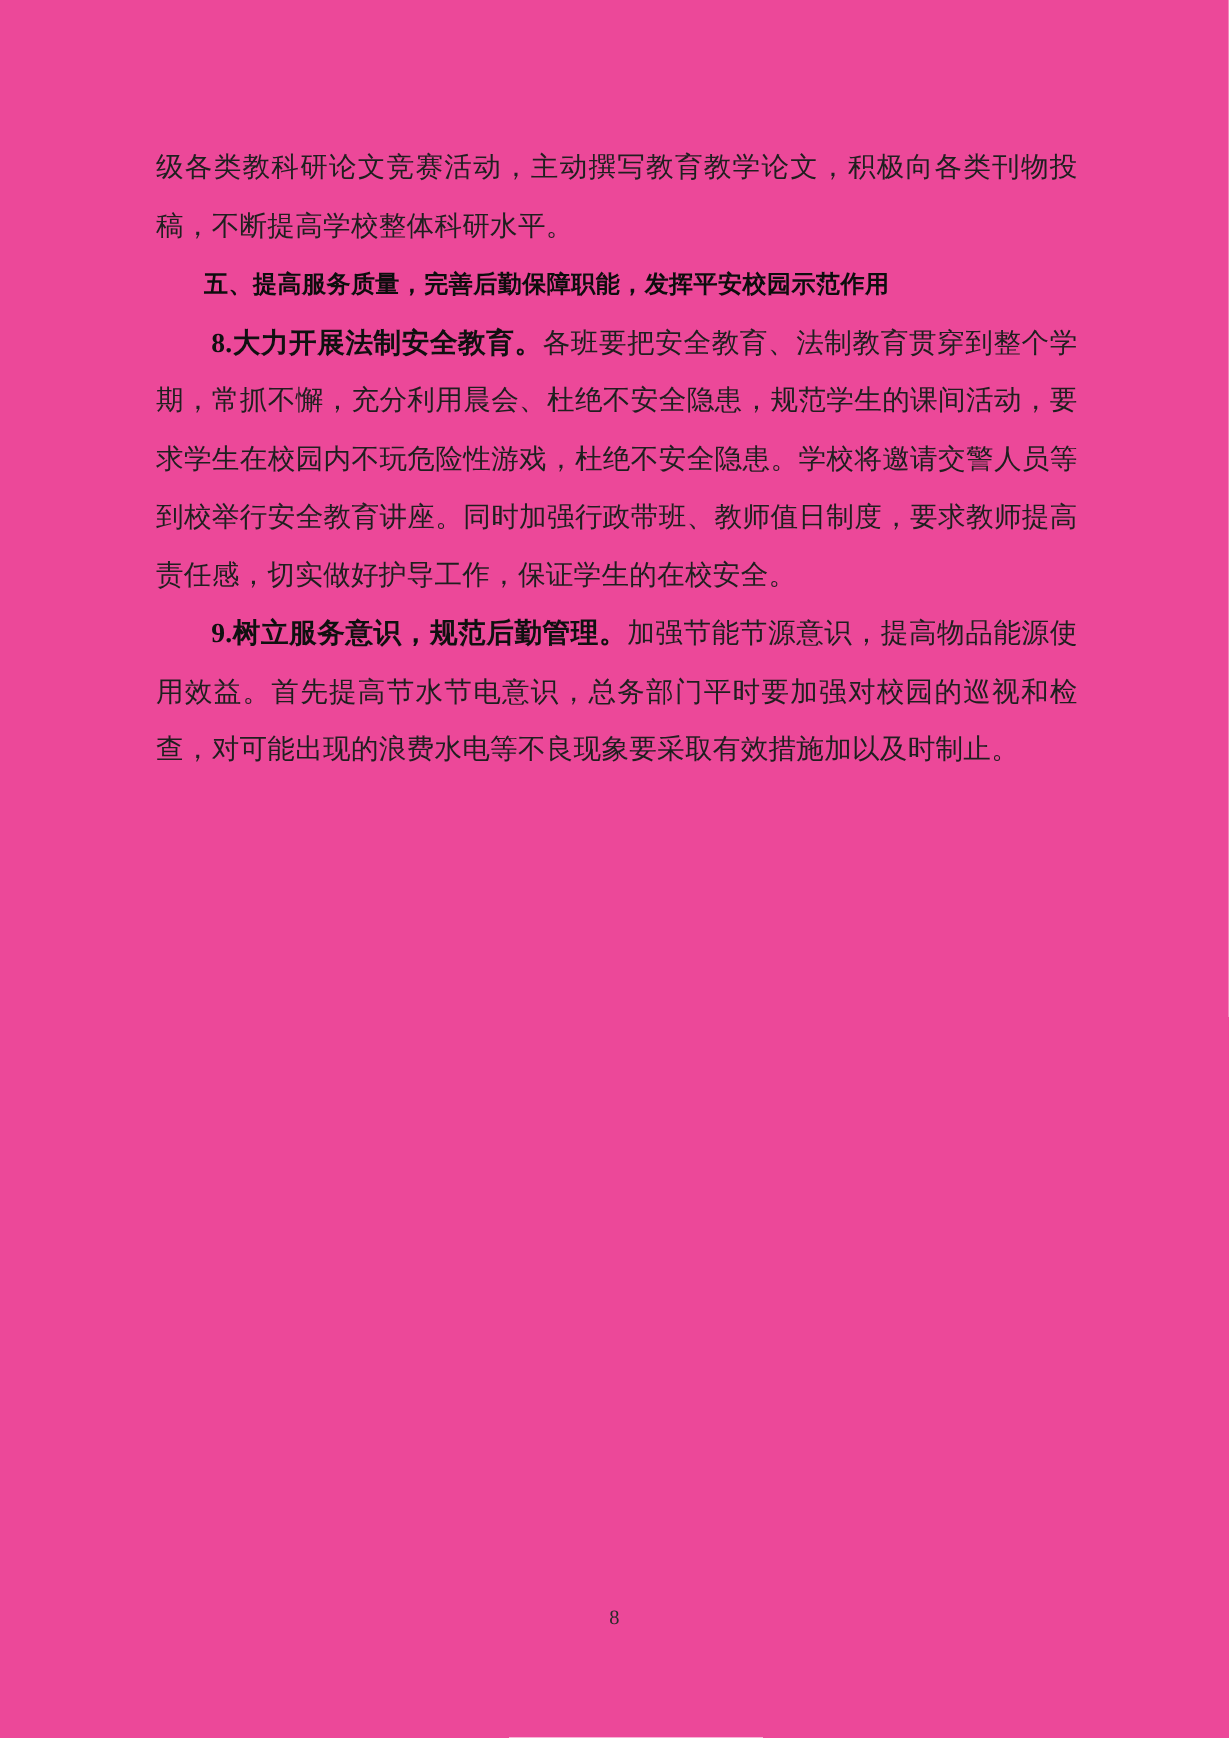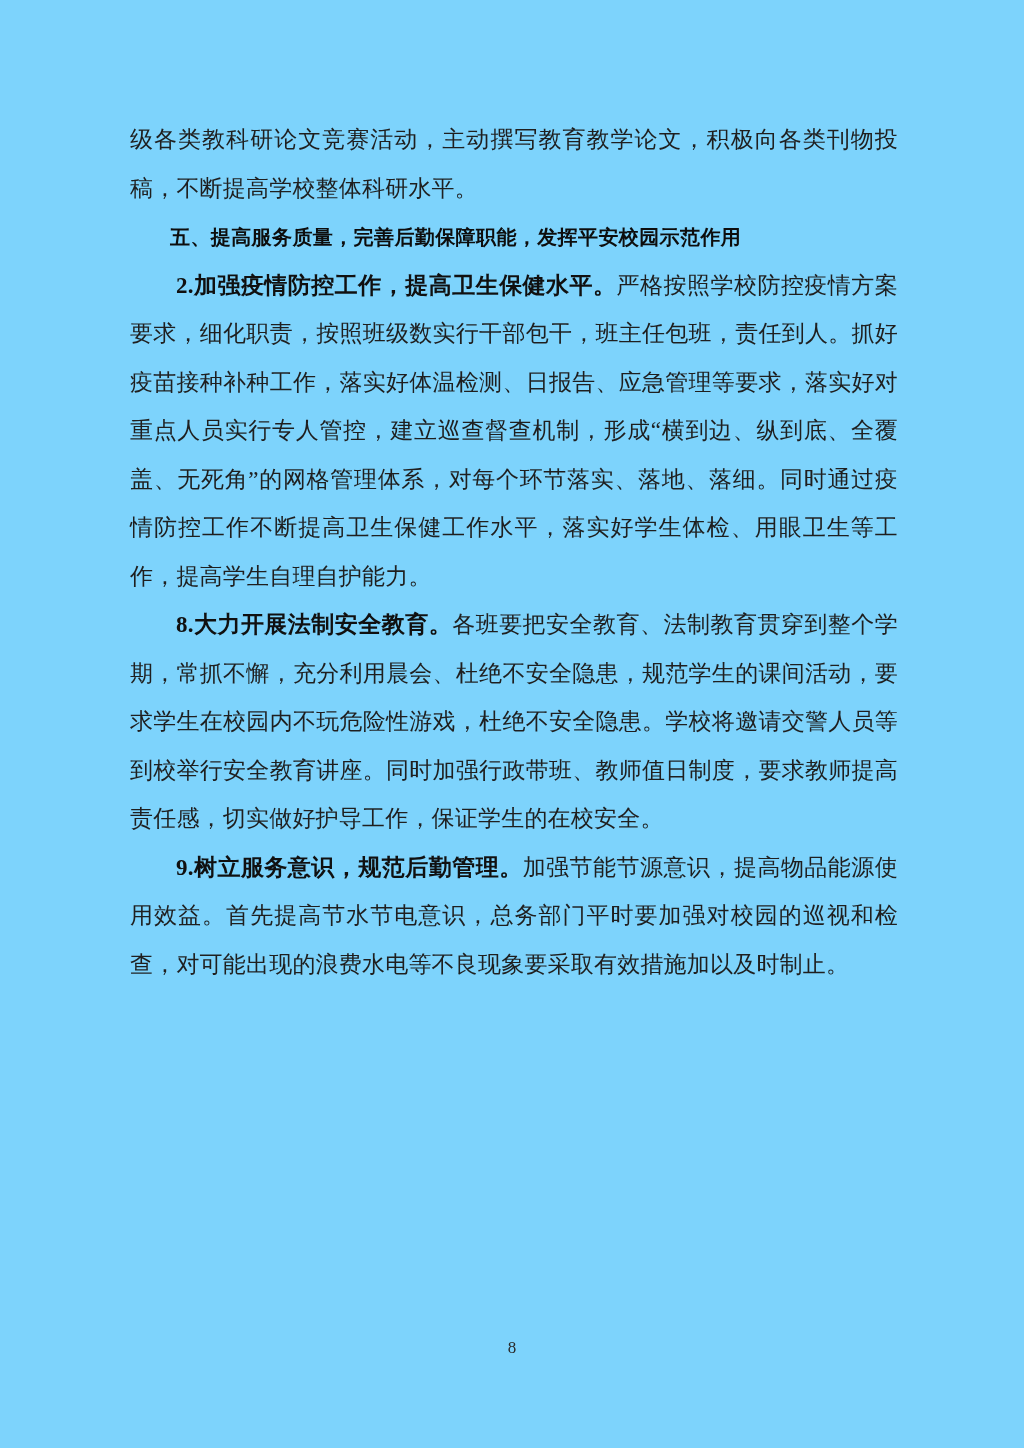--- a/index.html
+++ b/index.html
@@ -4,21 +4,21 @@
 <style>
   html, body {
     margin: 0;
     padding: 0;
     background: #ffffff;
   }
   .page {
     position: relative;
     width: 1024px;
     height: 1448px;
-    background: #7dd3fc;
+    background: #ec4899;
     overflow: hidden;
     color: #1f1f1f;
     font-family: "Liberation Serif", "DejaVu Serif", serif;
   }
   .content {
     position: absolute;
     left: 130px;
     top: 116px;
     width: 768px;
   }
@@ -68,21 +68,20 @@
 <body>
 
 <div class="page">
   <main class="content">
 
     <p class="para continuation">级各类教科研论文竞赛活动，主动撰写教育教学论文，积极向各类刊物投稿，不断提高学校整体科研水平。</p>
 
     <h2 class="heading">五、提高服务质量，完善后勤保障职能，发挥平安校园示范作用</h2>
 
 
-    <p class="para"><strong class="lead">2.加强疫情防控工作，提高卫生保健水平。</strong><span>严格按照学校防控疫情方案要求，细化职责，按照班级数实行干部包干，班主任包班，责任到人。抓好疫苗接种补种工作，落实好体温检测、日报告、应急管理等要求，落实好对重点人员实行专人管控，建立巡查督查机制，形成“横到边、纵到底、全覆盖、无死角”的网格管理体系，对每个环节落实、落地、落细。同时通过疫情防控工作不断提高卫生保健工作水平，落实好学生体检、用眼卫生等工作，提高学生自理自护能力。</span></p>
 
     <p class="para"><strong class="lead">8.大力开展法制安全教育。</strong><span>各班要把安全教育、法制教育贯穿到整个学期，常抓不懈，充分利用晨会、杜绝不安全隐患，规范学生的课间活动，要求学生在校园内不玩危险性游戏，杜绝不安全隐患。学校将邀请交警人员等到校举行安全教育讲座。同时加强行政带班、教师值日制度，要求教师提高责任感，切实做好护导工作，保证学生的在校安全。</span></p>
 
     <p class="para"><strong class="lead">9.树立服务意识，规范后勤管理。</strong><span>加强节能节源意识，提高物品能源使用效益。首先提高节水节电意识，总务部门平时要加强对校园的巡视和检查，对可能出现的浪费水电等不良现象要采取有效措施加以及时制止。</span></p>
 
   </main>
 
   <footer class="footer">
     <span class="page-number">8</span>
   </footer>

